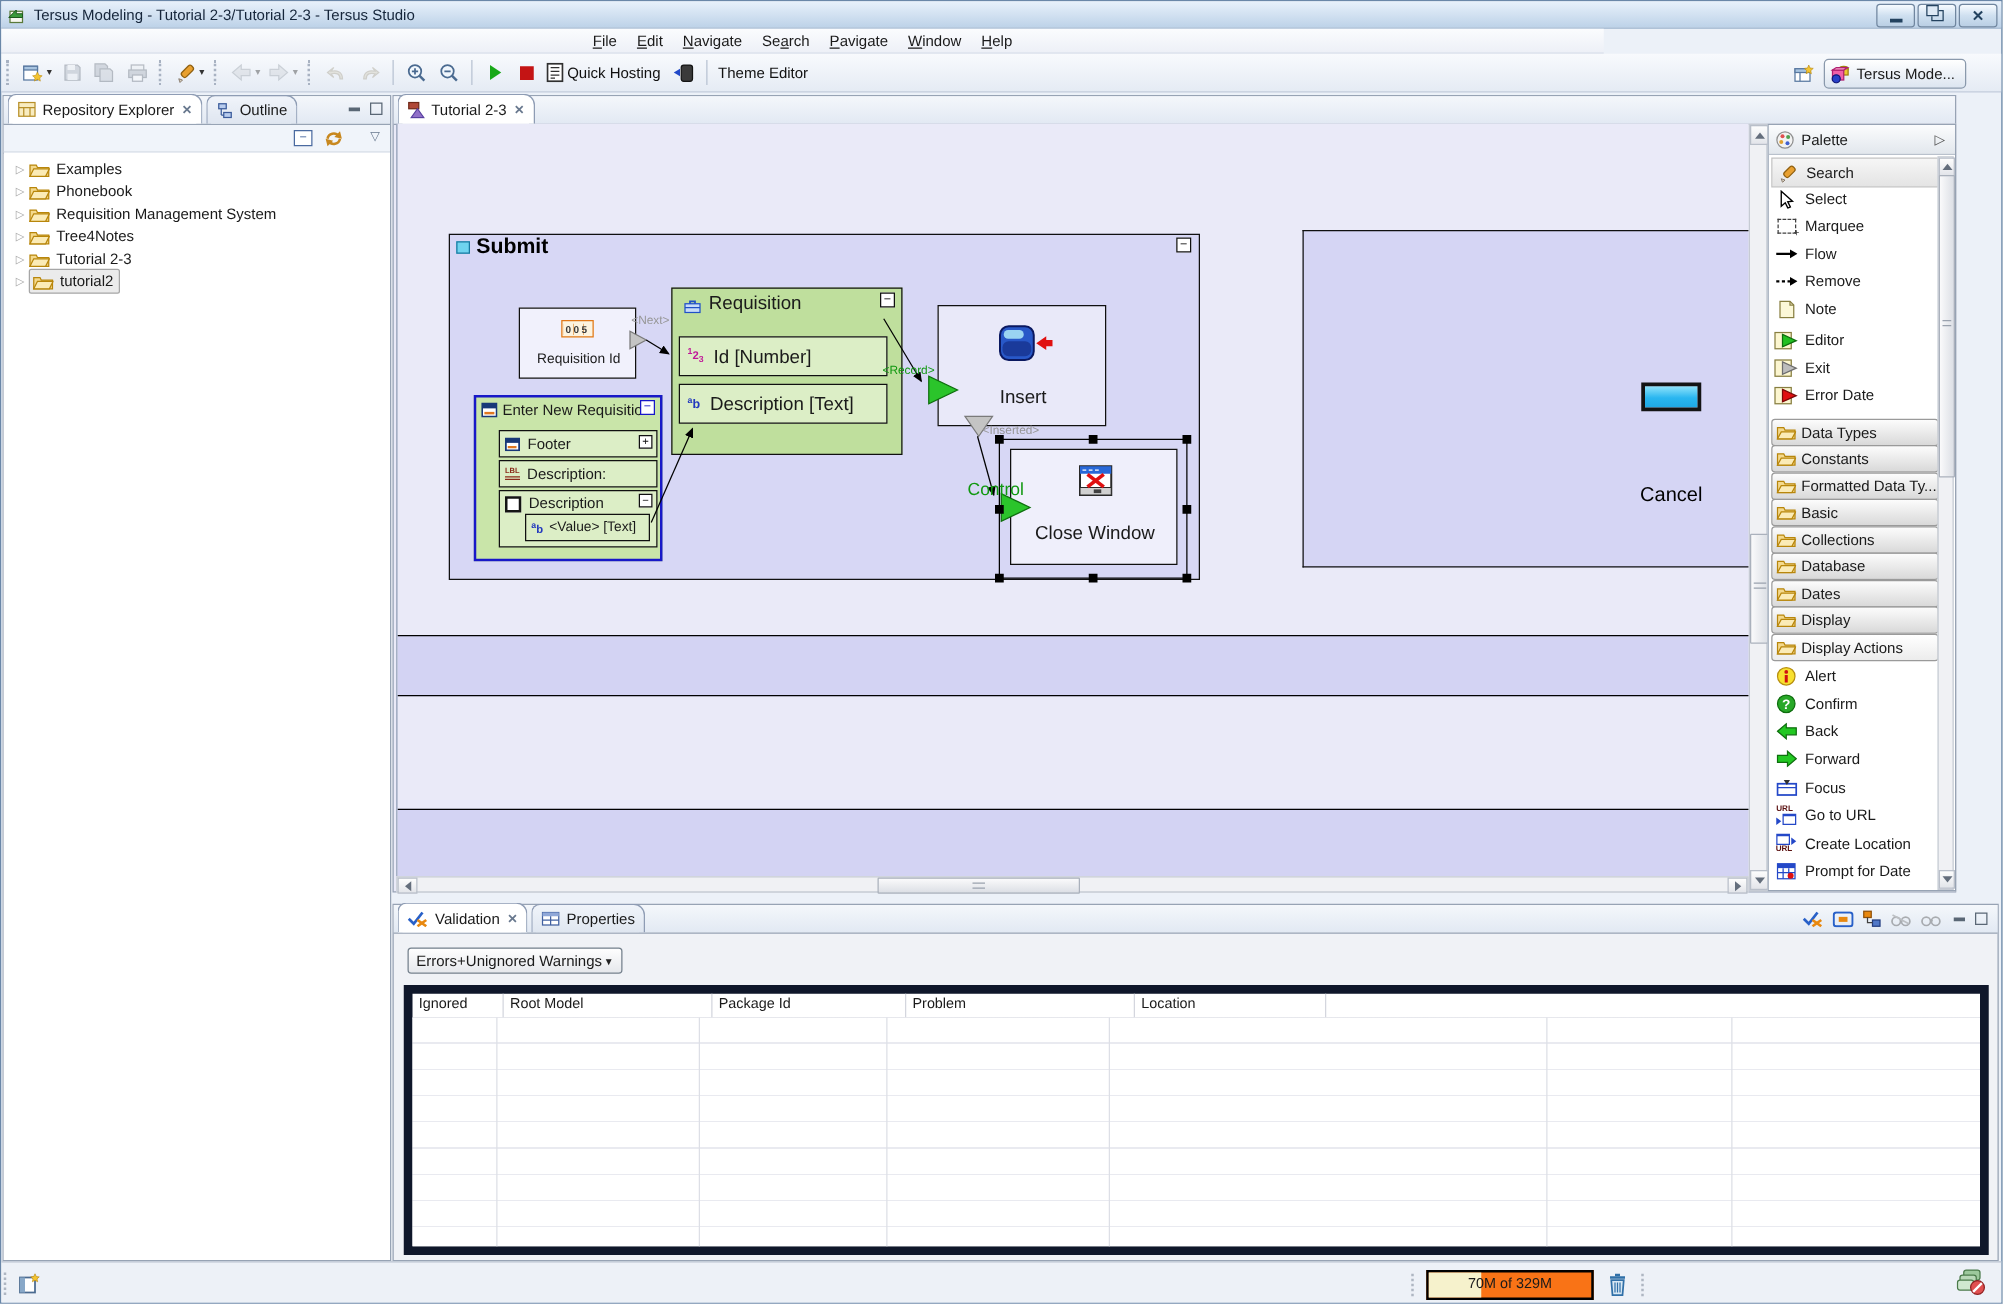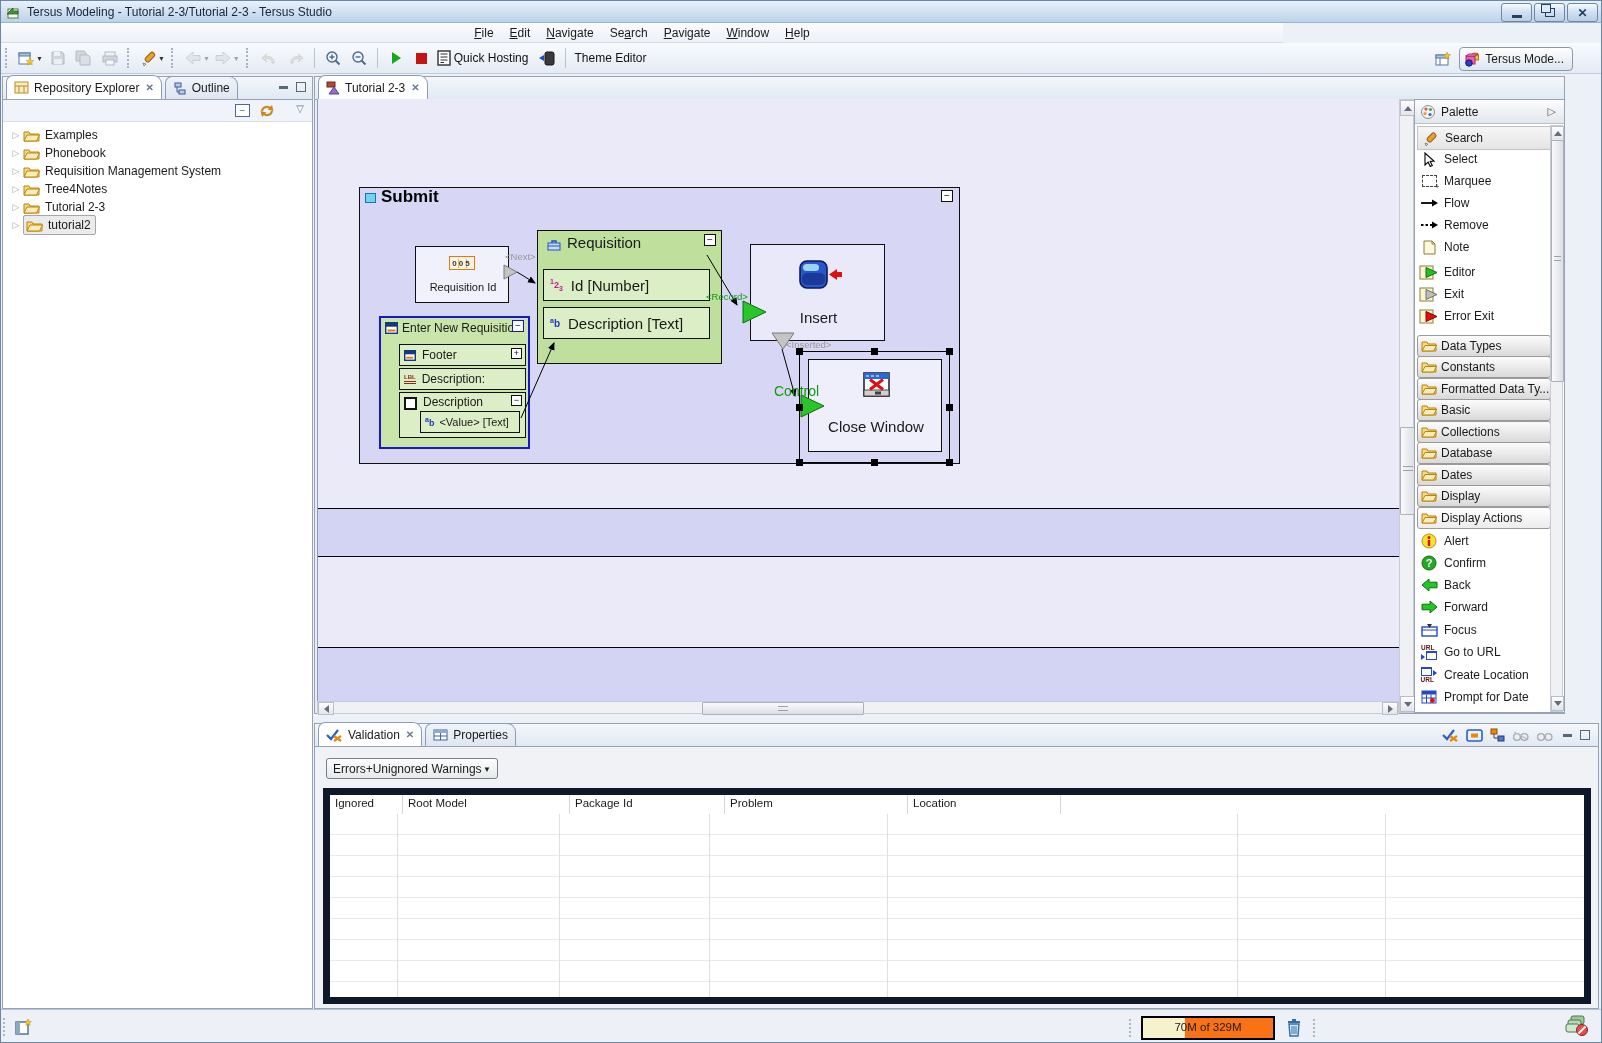--- a/index.html
+++ b/index.html
@@ -364,20 +364,24 @@
 
     <div class="a band" style="top:409px;height:49px;"></div>
     <div class="a band" style="top:548px;height:56px;border-bottom:none;"></div>
 
     <div class="a mbox" style="left:41px;top:88px;width:601px;height:277px;background:#D7D7F5;">
       <div class="a" style="left:5px;top:5px;width:11px;height:10px;background:#6FD4EF;border:1px solid #1878A0;"></div>
       <span class="a" style="left:21px;top:-1px;font-size:17px;font-weight:bold;color:#000;">Submit</span>
       <div class="a mini-btn" style="right:6px;top:2px;"><span>−</span></div>
     </div>
 
+    <div class="a" style="left:724px;top:85px;width:358px;height:270px;background:#D5D5F4;border:1px solid #101010;border-right:none;">
+      <div class="a" style="left:270px;top:121px;width:48px;height:23px;border:3px solid #141414;background:linear-gradient(#8FE3FA,#29B6F0 55%,#1FA8E4);"></div>
+      <span class="a" style="left:254px;top:203px;width:80px;text-align:center;font-size:16px;color:#000;">Cancel</span>
+    </div>
 
     <div class="a mbox" style="left:97px;top:147px;width:94px;height:57px;background:#F1F1FC;">
       <div class="a" style="left:33px;top:9px;width:26px;height:14px;border:1px solid #E07818;background:#FCF4E0;display:flex;align-items:center;justify-content:center;">
         <span style="font-size:8px;font-weight:bold;color:#3A3A3A;letter-spacing:2px;background:repeating-linear-gradient(90deg,transparent 0 7px,#E8B070 7px 8px);padding:0 1px;">005</span>
       </div>
       <span class="a" style="left:0;top:34px;width:94px;text-align:center;font-size:11px;">Requisition Id</span>
     </div>
 
     <div class="a mbox" style="left:219px;top:131px;width:185px;height:134px;background:#BFDF9D;">
       <svg class="a" style="left:9px;top:8px" width="14" height="12">
@@ -596,21 +600,21 @@
         </span>
       <span class="plbl">Exit</span>
     </div>
     <div class="pitem" style="top:205px">
       <span class="picon">
           <svg width="20" height="15">
             <rect x="1" y="1" width="13" height="13" fill="#FCF6D0" stroke="#887F40"></rect>
             <polygon points="7,2.5 18,7.5 7,12.5" fill="#E01010" stroke="#7A0808"></polygon>
           </svg>
         </span>
-      <span class="plbl">Error Exit</span>
+      <span class="plbl">Error Date</span>
     </div>
 
     <div class="drawer" style="top:235px">
         <svg style="margin-left:3px" width="16" height="12">
           <path d="M1,2 h5 l1,2 h8 v7 h-14 z" fill="#F4D98C" stroke="#B8860B"></path>
           <path d="M1,11 l3,-5.5 h11.5 l-3,5.5 z" fill="#FBEBB6" stroke="#B8860B"></path>
         </svg>
         <span class="plbl">Data Types</span>
       </div>
     <div class="drawer" style="top:256px">

